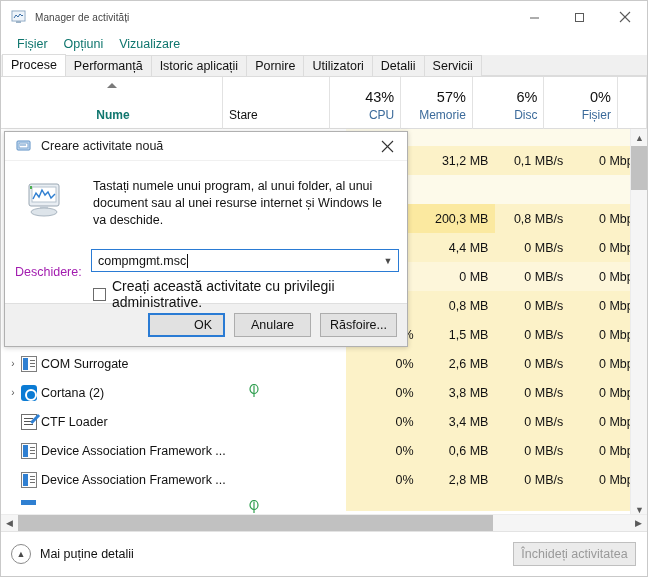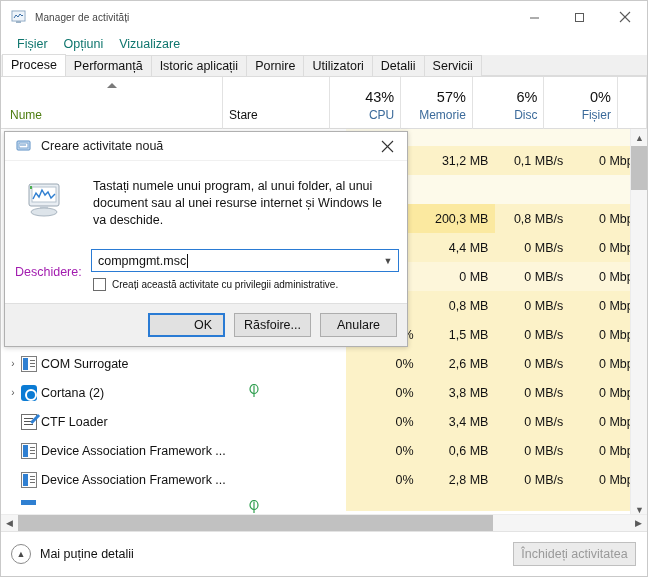--- a/index.html
+++ b/index.html
@@ -99,21 +99,21 @@
   }
   .ch .pct {
     font-size: 14.5px; color: #111; text-align: right;
     line-height: 16px; margin-bottom: 3px;
   }
   .ch .lbl {
     font-size: 12px; color: #3b6a9a;
     line-height: 15px; margin-bottom: 6px;
   }
   .ch.name { width: 234px; padding-left: 9px; }
-  .ch.name .lbl { color: #4d7c0f; text-align: left; }
+  .ch.name .lbl { color: #0f766e; text-align: center; font-weight: bold; }
   .ch.state { width: 112px; }
   .ch.state .lbl { color: #111; text-align: left; }
   .ch.num { text-align: right; }
   .ch.num .lbl { text-align: right; }
   .sort-caret {
     position: absolute; left: 50%; top: 6px; margin-left: -5px;
     width: 0; height: 0;
     border-left: 5px solid transparent;
     border-right: 5px solid transparent;
     border-bottom: 5px solid #7a7a7a;
@@ -304,21 +304,21 @@
     color: #4a4a4a; font-size: 9px;
   }
   .chkrow {
     position: absolute; left: 88px; top: 117px;
     display: flex; align-items: center;
   }
   .chkbox {
     width: 13px; height: 13px; border: 1px solid #6b6b6b; background: #fff;
     margin-right: 6px; flex: none;
   }
-  .chklabel { font-size: 10px; color: #111; text-align: right; }
+  .chklabel { font-size: 14px; color: #111; }
   .dlg-footer {
     height: 42px; background: #f0f0f0;
     display: flex; align-items: center; justify-content: flex-end;
     padding-right: 10px;
   }
   .dbtn {
     width: 77px; height: 24px;
     border: 1px solid #adadad; background: #e1e1e1;
     font-size: 12.5px; color: #111;
     display: flex; align-items: center; justify-content: center;
@@ -649,18 +649,18 @@
         <span class="dd">▼</span>
       </div>
       <div class="chkrow">
         <span class="chkbox"></span>
         <span class="chklabel">Creați această activitate cu privilegii administrative.</span>
       </div>
     </div>
 
     <div class="dlg-footer">
       <div class="dbtn primary">OK</div>
+      <div class="dbtn">Anulare</div>
       <div class="dbtn">Răsfoire...</div>
-      <div class="dbtn">Anulare</div>
     </div>
   </div>
 
 </div>
 
 </body></html>

